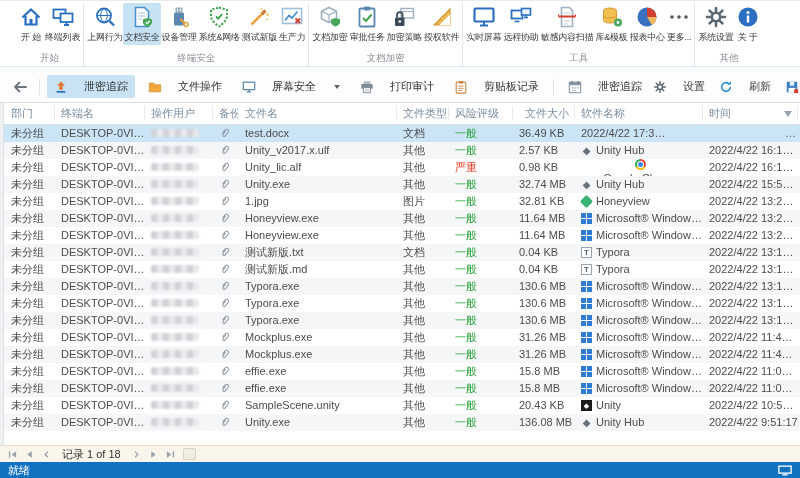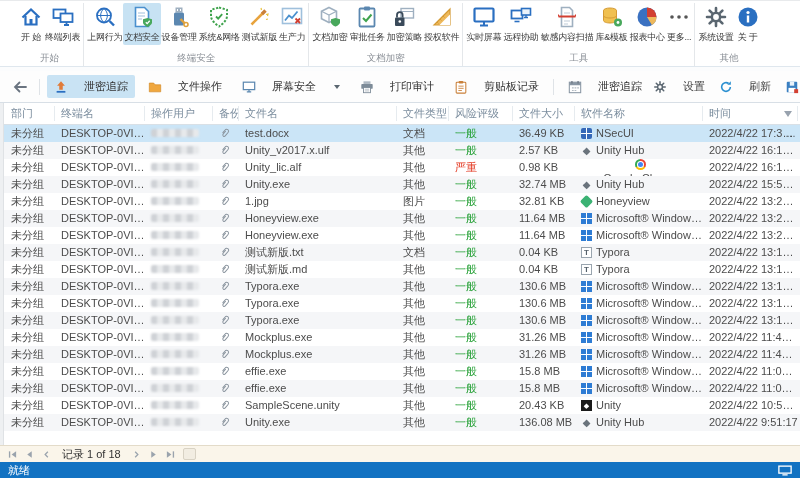--- a/index.html
+++ b/index.html
@@ -434,21 +434,21 @@
         </div>
         <div class="hcell" style="width: 158px;">
           <span class="hlab">文件名</span>
         </div>
         <div class="hcell" style="width: 52px;">
           <span class="hlab">文件类型</span>
         </div>
         <div class="hcell" style="width: 64px;">
           <span class="hlab">风险评级</span>
         </div>
-        <div class="hcell" style="width: 62px;">
+        <div class="hcell" style="width: 62px; justify-content: flex-end;">
           <span class="hlab">文件大小</span>
         </div>
         <div class="hcell" style="width: 128px;">
           <span class="hlab">软件名称</span>
         </div>
         <div class="hcell" style="width: 95px;">
           <span class="hlab">时间</span>
           <span class="sorticon">
             <svg viewBox="0 0 8 6">
               <path d="M0 0h8L4 6z" fill="#98a2ae"></path>
@@ -461,24 +461,20 @@
           <div class="tcell" style="width: 50px;">未分组</div>
           <div class="tcell" style="width: 90px;">DESKTOP-0VIDMDJ</div>
           <div class="tcell" style="width: 68px;"><span class="mask"></span></div>
           <div class="tcell" style="width: 26px;"><span class="clipwrap"><svg viewBox="0 0 16 16">
                 <path d="M5.5 9.5V4.8a2.6 2.6 0 0 1 5.2 0v6a1.8 1.8 0 0 1-3.6 0V5.8" fill="none" stroke="#8a949e" stroke-width="1.3" stroke-linecap="round"></path>
               </svg></span></div>
           <div class="tcell" style="width: 158px;">test.docx</div>
           <div class="tcell" style="width: 52px;">文档</div>
           <div class="tcell" style="width: 64px;"><span class="risk risk-normal">一般</span></div>
           <div class="tcell" style="width: 62px;">36.49 KB</div>
-          <div class="tcell appcell" style="width: 128px;">
-            <i class="ai ai-nsecui"></i>
-            <span class="apptext">NSecUI</span>
-          </div>
           <div class="tcell" style="width: 95px;">2022/4/22 17:37:18</div>
           <span class="morebtn">…</span>
         </div>
         <div class="trow alt">
           <div class="tcell" style="width: 50px;">未分组</div>
           <div class="tcell" style="width: 90px;">DESKTOP-0VIDMDJ</div>
           <div class="tcell" style="width: 68px;"><span class="mask"></span></div>
           <div class="tcell" style="width: 26px;"><span class="clipwrap"><svg viewBox="0 0 16 16">
                 <path d="M5.5 9.5V4.8a2.6 2.6 0 0 1 5.2 0v6a1.8 1.8 0 0 1-3.6 0V5.8" fill="none" stroke="#8a949e" stroke-width="1.3" stroke-linecap="round"></path>
               </svg></span></div>

